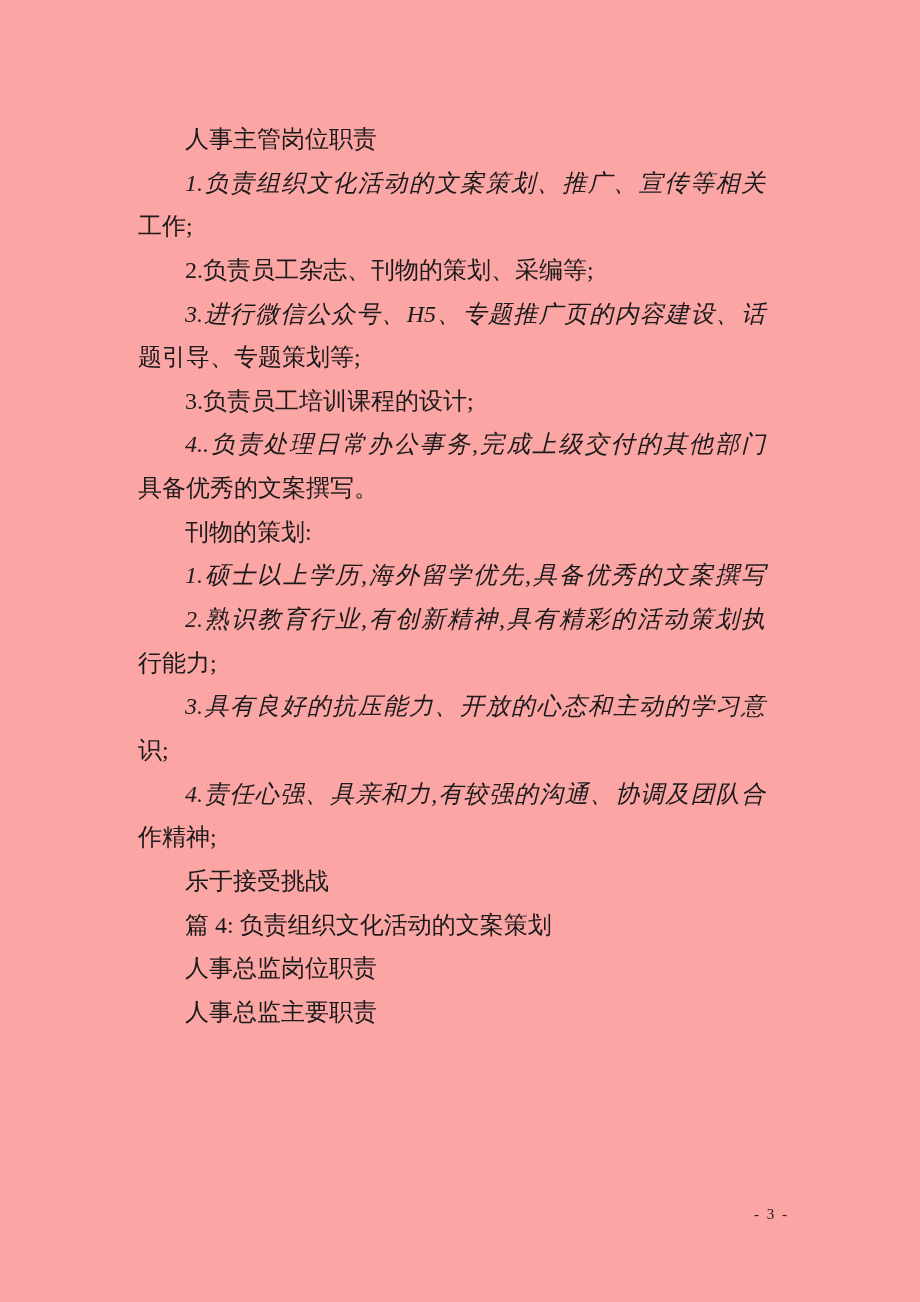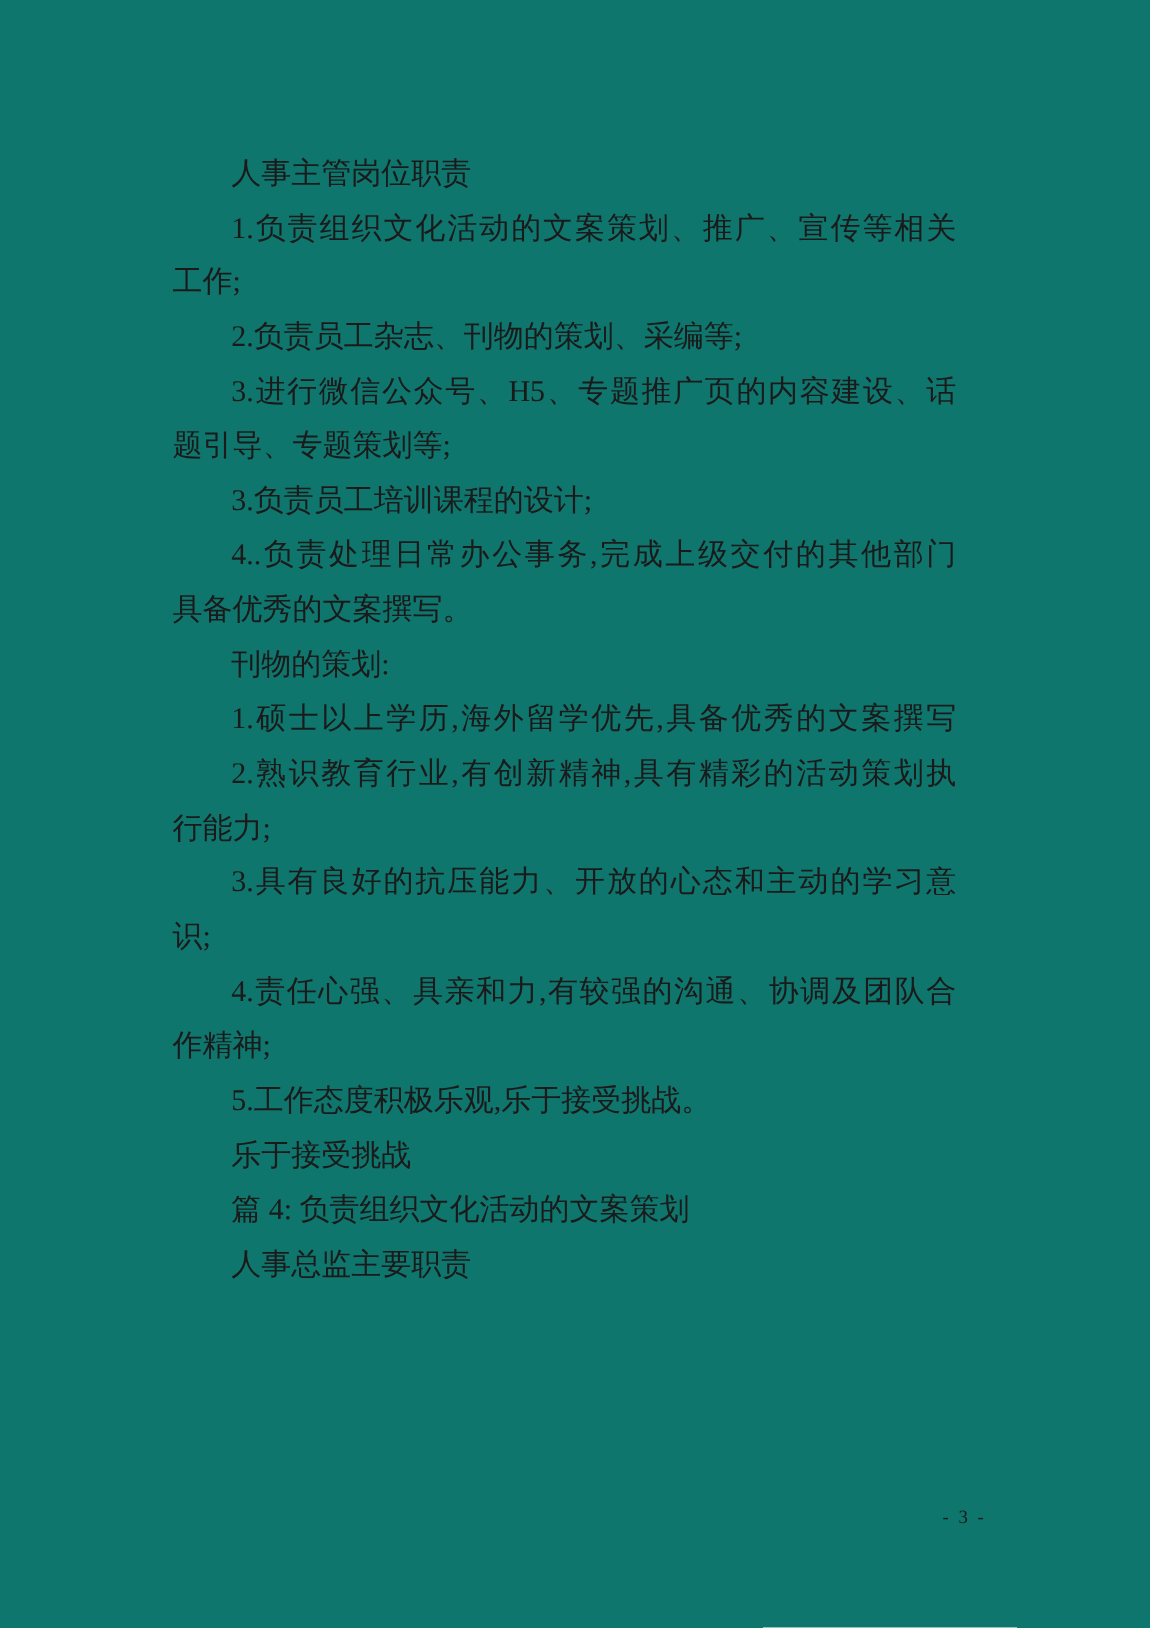--- a/index.html
+++ b/index.html
@@ -4,21 +4,21 @@
 <style>
   html, body {
     margin: 0;
     padding: 0;
     background: #ffffff;
   }
   .page {
     position: relative;
     width: 920px;
     height: 1302px;
-    background: #0f766e;
+    background: #fca5a5;
     overflow: hidden;
     font-family: "Liberation Serif", "DejaVu Serif", serif;
     color: #1a1a1a;
   }
   .doc-body {
     position: absolute;
     left: 138px;
     top: 118px;
     width: 627px;
     font-size: 24px;
@@ -29,20 +29,21 @@
     white-space: nowrap;
     text-align: left;
   }
   .text-line.indent {
     text-indent: 47px;
   }
   .text-line.justify {
     white-space: normal;
     text-align: justify;
     text-align-last: justify;
+    font-style: italic;
   }
   .page-number {
     position: absolute;
     left: 754px;
     top: 1205px;
     font-size: 15px;
     letter-spacing: 2px;
     line-height: 18px;
     color: #1a1a1a;
   }
@@ -62,19 +63,19 @@
       <div class="text-line indent justify">4..负责处理日常办公事务,完成上级交付的其他部门</div>
       <div class="text-line">具备优秀的文案撰写。</div>
       <div class="text-line indent">刊物的策划:</div>
       <div class="text-line indent justify">1.硕士以上学历,海外留学优先,具备优秀的文案撰写</div>
       <div class="text-line indent justify">2.熟识教育行业,有创新精神,具有精彩的活动策划执</div>
       <div class="text-line">行能力;</div>
       <div class="text-line indent justify">3.具有良好的抗压能力、开放的心态和主动的学习意</div>
       <div class="text-line">识;</div>
       <div class="text-line indent justify">4.责任心强、具亲和力,有较强的沟通、协调及团队合</div>
       <div class="text-line">作精神;</div>
-      <div class="text-line indent">5.工作态度积极乐观,乐于接受挑战。</div>
       <div class="text-line indent">乐于接受挑战</div>
       <div class="text-line indent">篇 4: 负责组织文化活动的文案策划</div>
+      <div class="text-line indent">人事总监岗位职责</div>
       <div class="text-line indent">人事总监主要职责</div>
     </div>
   <div class="page-number">- 3 -</div>
 </div>
 
 </body></html>

